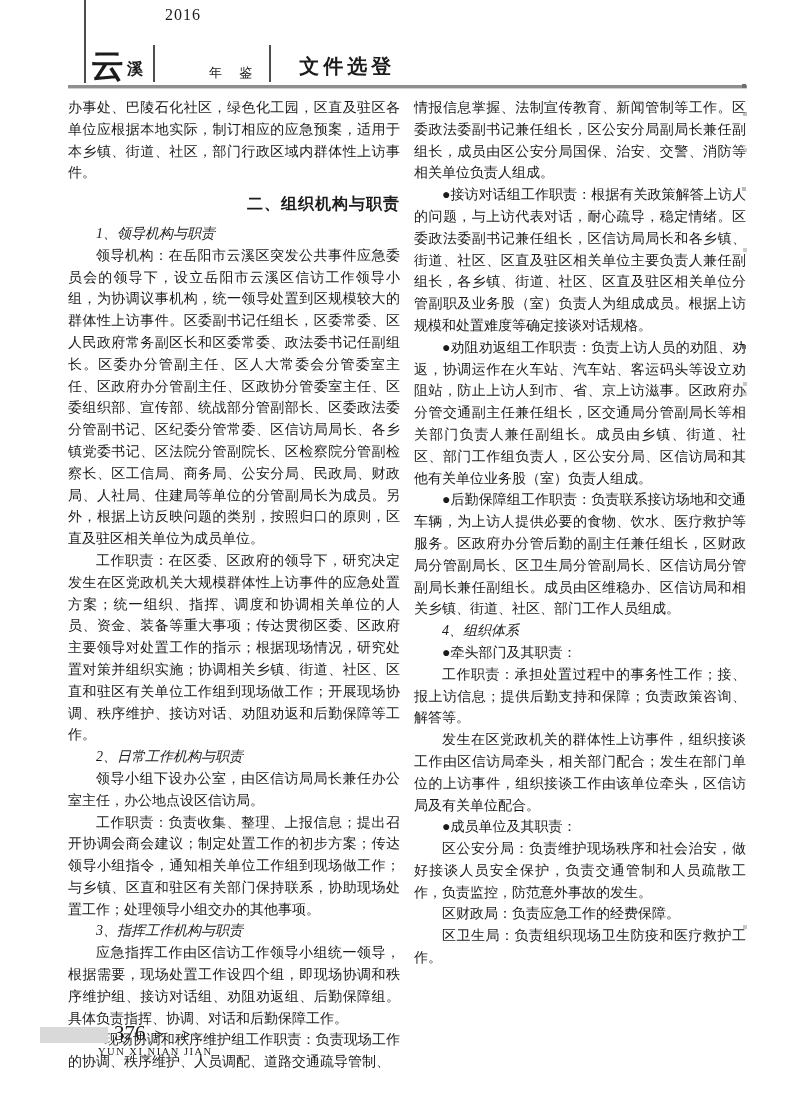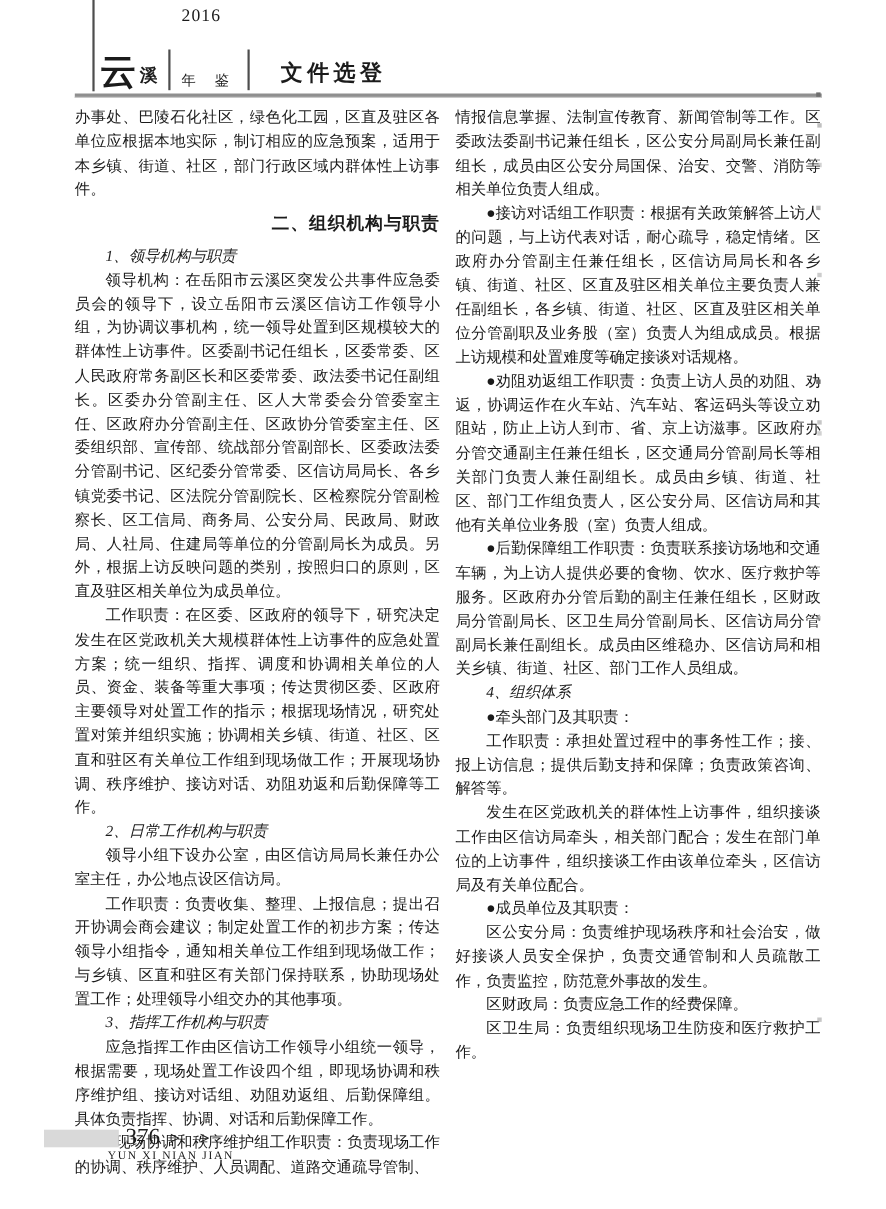--- a/index.html
+++ b/index.html
@@ -12,21 +12,21 @@
   .page { position:relative; width:805px; height:1099px; background:#ffffff; overflow:hidden; }
 
   
   .hdr-vline { position:absolute; left:84px; top:0; width:2px; height:83px; background:#4d4d4d; }
   .hdr-row { position:absolute; left:91px; top:42px; height:40px; display:flex; align-items:flex-end; }
   .logo-main { font-size:33px; font-weight:bold; line-height:0.95; }
   .logo-sub  { font-size:16px; font-weight:bold; margin:0 0 2px 3px; }
   .hdr-div { width:2px; height:37px; background:#4d4d4d; margin:0 10px; }
   .year-block { display:flex; flex-direction:column; justify-content:flex-end; padding-bottom:1px;gap:40px; }
   .year { font-size:16px; line-height:1.15; letter-spacing:1px; }
-  .year-label { font-size:13px; line-height:1.25; letter-spacing:7px; white-space:nowrap; }
+  .year-label { font-size:13px; line-height:1.25; letter-spacing:7px; white-space:nowrap;margin-left:44px; }
   .hdr-title {
     font-family:"Liberation Sans","DejaVu Sans",sans-serif;
     font-weight:bold; font-size:20px; letter-spacing:4px;
     margin-left:18px; padding-bottom:2px; white-space:nowrap;
   }
   .hdr-rule { position:absolute; left:68px; top:85px; width:679px; height:3px;
               background:#8f8f8f; border-bottom:1px solid #cfcfcf; }
 
   
   .col {
@@ -84,21 +84,21 @@
     <p class="subhead">2、日常工作机构与职责</p>
     <p>领导小组下设办公室，由区信访局局长兼任办公室主任，办公地点设区信访局。</p>
     <p>工作职责：负责收集、整理、上报信息；提出召开协调会商会建议；制定处置工作的初步方案；传达领导小组指令，通知相关单位工作组到现场做工作；与乡镇、区直和驻区有关部门保持联系，协助现场处置工作；处理领导小组交办的其他事项。</p>
     <p class="subhead">3、指挥工作机构与职责</p>
     <p>应急指挥工作由区信访工作领导小组统一领导，根据需要，现场处置工作设四个组，即现场协调和秩序维护组、接访对话组、劝阻劝返组、后勤保障组。具体负责指挥、协调、对话和后勤保障工作。</p>
     <p>●现场协调和秩序维护组工作职责：负责现场工作的协调、秩序维护、人员调配、道路交通疏导管制、</p>
   </div>
 
   <div class="col right">
     <p class="noindent">情报信息掌握、法制宣传教育、新闻管制等工作。区委政法委副书记兼任组长，区公安分局副局长兼任副组长，成员由区公安分局国保、治安、交警、消防等相关单位负责人组成。</p>
-    <p>●接访对话组工作职责：根据有关政策解答上访人的问题，与上访代表对话，耐心疏导，稳定情绪。区政府办分管副主任兼任组长，区信访局局长和各乡镇、街道、社区、区直及驻区相关单位主要负责人兼任副组长，各乡镇、街道、社区、区直及驻区相关单位分管副职及业务股（室）负责人为组成成员。根据上访规模和处置难度等确定接谈对话规格。</p>
+    <p>●接访对话组工作职责：根据有关政策解答上访人的问题，与上访代表对话，耐心疏导，稳定情绪。区委政法委副书记兼任组长，区信访局局长和各乡镇、街道、社区、区直及驻区相关单位主要负责人兼任副组长，各乡镇、街道、社区、区直及驻区相关单位分管副职及业务股（室）负责人为组成成员。根据上访规模和处置难度等确定接谈对话规格。</p>
     <p>●劝阻劝返组工作职责：负责上访人员的劝阻、劝返，协调运作在火车站、汽车站、客运码头等设立劝阻站，防止上访人到市、省、京上访滋事。区政府办分管交通副主任兼任组长，区交通局分管副局长等相关部门负责人兼任副组长。成员由乡镇、街道、社区、部门工作组负责人，区公安分局、区信访局和其他有关单位业务股（室）负责人组成。</p>
     <p>●后勤保障组工作职责：负责联系接访场地和交通车辆，为上访人提供必要的食物、饮水、医疗救护等服务。区政府办分管后勤的副主任兼任组长，区财政局分管副局长、区卫生局分管副局长、区信访局分管副局长兼任副组长。成员由区维稳办、区信访局和相关乡镇、街道、社区、部门工作人员组成。</p>
     <p class="subhead">4、组织体系</p>
     <p>●牵头部门及其职责：</p>
     <p>工作职责：承担处置过程中的事务性工作；接、报上访信息；提供后勤支持和保障；负责政策咨询、解答等。</p>
     <p>发生在区党政机关的群体性上访事件，组织接谈工作由区信访局牵头，相关部门配合；发生在部门单位的上访事件，组织接谈工作由该单位牵头，区信访局及有关单位配合。</p>
     <p>●成员单位及其职责：</p>
     <p>区公安分局：负责维护现场秩序和社会治安，做好接谈人员安全保护，负责交通管制和人员疏散工作，负责监控，防范意外事故的发生。</p>
     <p>区财政局：负责应急工作的经费保障。</p>
     <p>区卫生局：负责组织现场卫生防疫和医疗救护工作。</p>

